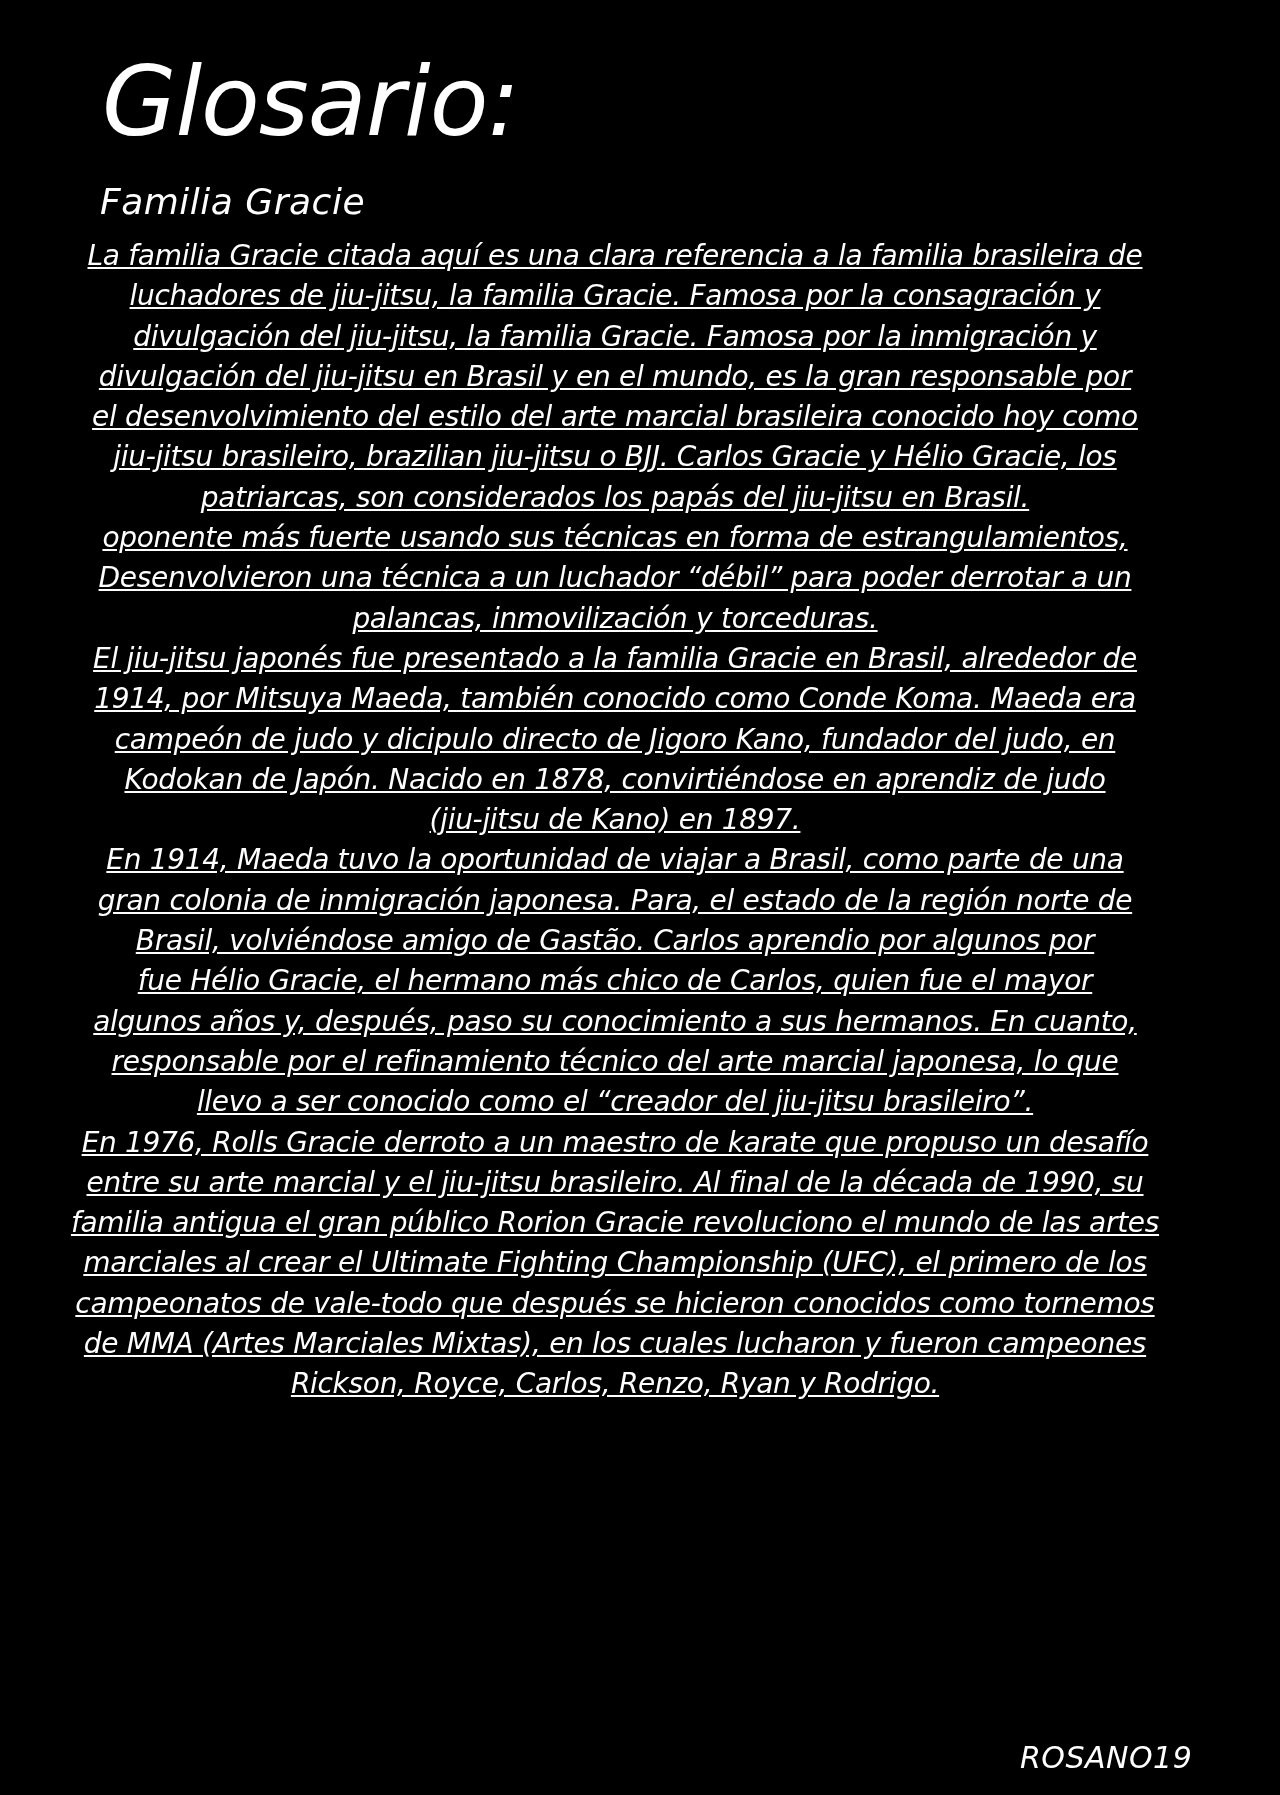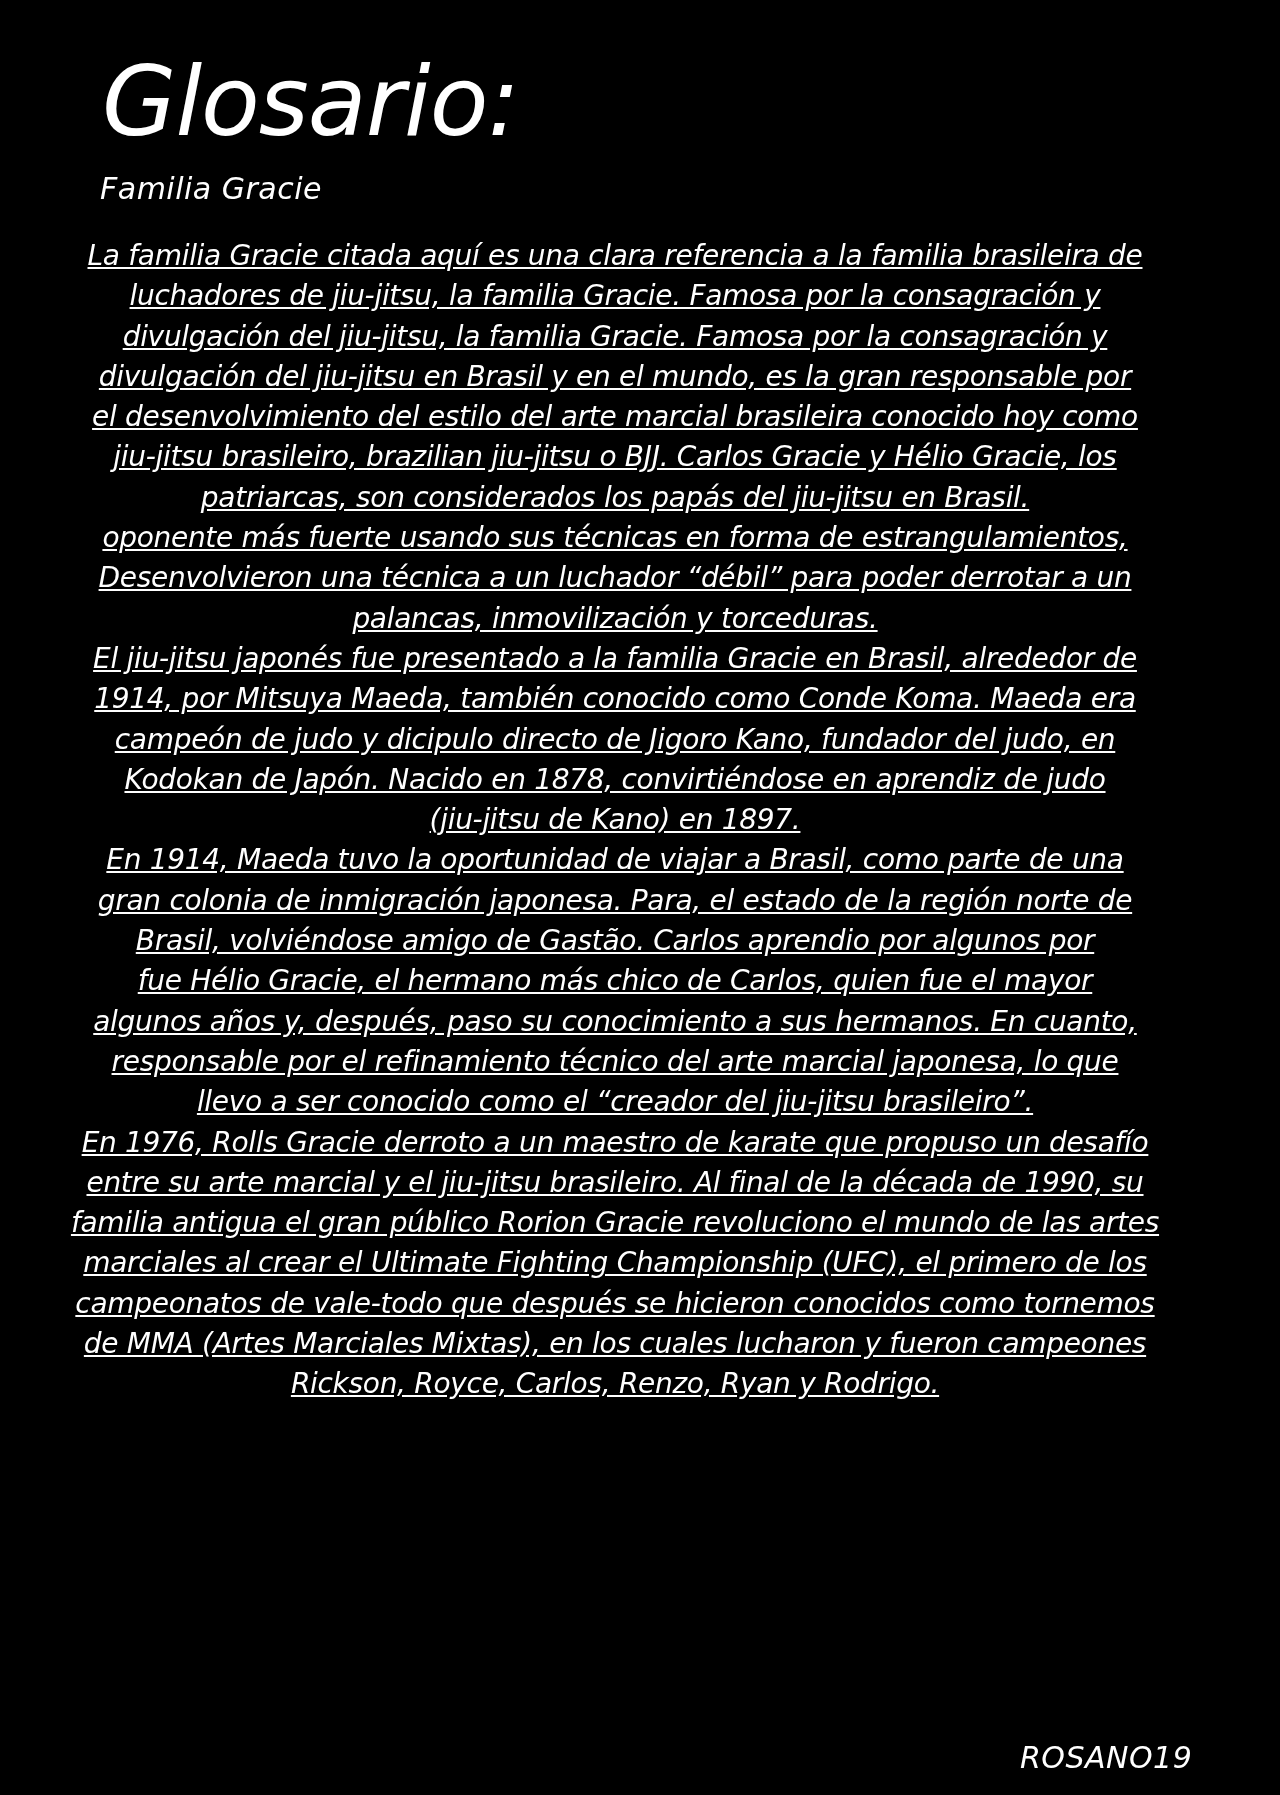--- a/index.html
+++ b/index.html
@@ -1,37 +1,37 @@
 <!DOCTYPE html>
 <html><head>
 <meta charset="utf-8">
 <style>
   html, body { margin: 0; padding: 0; background: #000; }
   body { width: 1280px; height: 1795px; position: relative; overflow: hidden;
          font-family: "DejaVu Sans", sans-serif; color: #fff; }
   .title { position: absolute; left: 86px; top: 38px; font-size: 96px; font-style: italic;
            line-height: 1; letter-spacing: -1px; margin: 16px; font-weight: normal; }
-  .subtitle { position: absolute; left: 100px; top: 174px; font-size: 30px; font-style: italic;
+  .subtitle { position: absolute; left: 100px; top: 184px; font-size: 36px; font-style: italic;
               line-height: 1; margin: 0; font-weight: normal; letter-spacing: 0.5px; }
   .body { position: absolute; left: 20px; top: 236px; width: 1190px; text-align: center;
           font-size: 28px; font-style: italic; line-height: 40.3px; letter-spacing: -0.3px; }
   .line { display: block; white-space: nowrap; text-decoration: underline; }
   .signature { position: absolute; left: 1020px; top: 1740px; font-size: 30px; font-style: italic;
                letter-spacing: 0.5px; }
 </style>
 </head>
 <body>
 
 <h1 class="title">Glosario:</h1>
 <h2 class="subtitle">Familia Gracie</h2>
 
 <div class="body">
   <span class="line">La familia Gracie citada aquí es una clara referencia a la familia brasileira de</span>
   <span class="line">luchadores de jiu-jitsu, la familia Gracie. Famosa por la consagración y</span>
-  <span class="line">divulgación del jiu-jitsu, la familia Gracie. Famosa por la consagración y</span>
+  <span class="line">divulgación del jiu-jitsu, la familia Gracie. Famosa por la inmigración y</span>
   <span class="line">divulgación del jiu-jitsu en Brasil y en el mundo, es la gran responsable por</span>
   <span class="line">el desenvolvimiento del estilo del arte marcial brasileira conocido hoy como</span>
   <span class="line">jiu-jitsu brasileiro, brazilian jiu-jitsu o BJJ. Carlos Gracie y Hélio Gracie, los</span>
   <span class="line">patriarcas, son considerados los papás del jiu-jitsu en Brasil.</span>
   <span class="line">oponente más fuerte usando sus técnicas en forma de estrangulamientos,</span>
   <span class="line">Desenvolvieron una técnica a un luchador “débil” para poder derrotar a un</span>
   <span class="line">palancas, inmovilización y torceduras.</span>
   <span class="line">El jiu-jitsu japonés fue presentado a la familia Gracie en Brasil, alrededor de</span>
   <span class="line">1914, por Mitsuya Maeda, también conocido como Conde Koma. Maeda era</span>
   <span class="line">campeón de judo y dicipulo directo de Jigoro Kano, fundador del judo, en</span>

